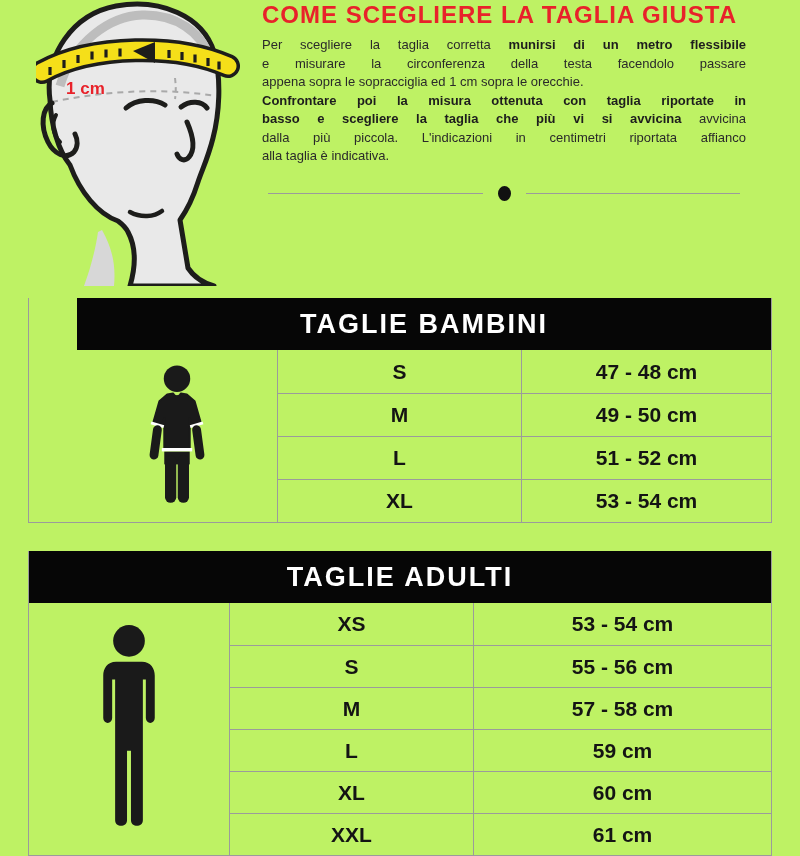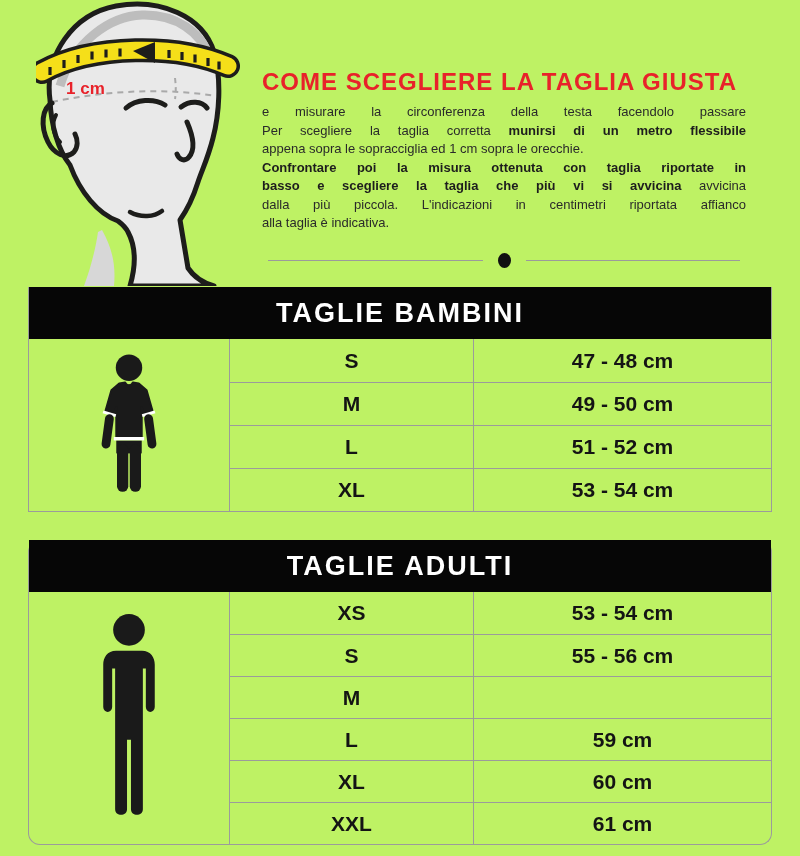--- a/index.html
+++ b/index.html
@@ -6,34 +6,34 @@
   body { background:#ffffff; }
   .page {
     position:relative; width:800px; height:856px; background:#bef264;
     font-family:"Liberation Sans","DejaVu Sans",sans-serif; color:#222; overflow:hidden;
   }
   
   .top { position:relative; height:286px; }
   .head-art { position:absolute; left:36px; top:0; width:204px; height:286px; }
   .text-col { position:absolute; left:262px; top:0; width:484px; }
   .main-title {
-    padding-top:67px; font-size:24px; line-height:29px; font-weight:800;
+    font-size:24px; line-height:29px; font-weight:800;
     letter-spacing:1px; color:#e8222a; white-space:nowrap;
   }
   .intro { margin-top:7px; font-size:13px; line-height:18.5px; color:#2a2a2a; }
   .pline { text-align:justify; text-align-last:justify; }
   .lline { text-align:left; }
   .b { font-weight:700; color:#1d1d1d; }
   .divider { display:flex; align-items:center; margin-top:20px; padding:0 6px; height:16px; }
   .divider .rule { flex:1; height:1.5px; background:#9b9b9b; }
   .divider .dot { width:13px; height:15px; border-radius:50%; background:#111; margin:0 15px; }
   
   .stable { margin-left:28px; width:744px; border:1.5px solid #9b9b9b; border-top:none; }
-  .stable.first { margin-top:1px; }
-  .stable.second { margin-top:28px;border-radius:12px; }
+  .stable.first { margin-top:12px;padding-left:48px; }
+  .stable.second { margin-top:28px; }
   .thead {
     background:#060606; color:#ffffff; text-align:center; font-weight:700;
     font-size:27px; letter-spacing:2px; height:52px; line-height:52px;
   }
   .tbody { display:flex; }
   .icon-cell {
     width:201px; border-right:1.5px solid #9b9b9b; display:flex;
     align-items:center; justify-content:center;
   }
   .rows { flex:1; display:flex; flex-direction:column; }
@@ -97,22 +97,22 @@
       <path d="M 143,107 C 152,100 164,101 169,108" fill="none" stroke="#1d1d1b" stroke-width="5" stroke-linecap="round"></path>
 
       <path d="M 149,122 C 156,138 157,150 151,157 C 147,162 141,160 139,154" fill="none" stroke="#1d1d1b" stroke-width="5" stroke-linecap="round"></path>
 
       <path d="M 92,212 C 103,218 116,217 124,211" fill="none" stroke="#1d1d1b" stroke-width="4.5" stroke-linecap="round"></path>
     </svg>
 
     <div class="text-col">
       <h1 class="main-title">COME SCEGLIERE LA TAGLIA GIUSTA</h1>
       <div class="intro">
+        <div class="pline"><span>Per scegliere la taglia corretta </span><span class="b">munirsi di un metro flessibile</span><span></span></div>
         <div class="pline"><span>e misurare la circonferenza della testa facendolo passare</span><span class="b"></span><span></span></div>
-        <div class="pline"><span>Per scegliere la taglia corretta </span><span class="b">munirsi di un metro flessibile</span><span></span></div>
         <div class="lline"><span>appena sopra le sopracciglia ed 1 cm sopra le orecchie.</span><span class="b"></span><span></span></div>
         <div class="pline"><span></span><span class="b">Confrontare poi la misura ottenuta con taglia riportate in</span><span></span></div>
         <div class="pline"><span></span><span class="b">basso e scegliere la taglia che più vi si avvicina</span><span> avvicina</span></div>
         <div class="pline"><span>dalla più piccola. L'indicazioni in centimetri riportata affianco</span><span class="b"></span><span></span></div>
         <div class="lline"><span>alla taglia è indicativa.</span><span class="b"></span><span></span></div>
       </div>
       <div class="divider">
         <div class="rule"></div>
         <div class="dot"></div>
         <div class="rule"></div>
@@ -174,20 +174,21 @@
         <div class="trow">
             <div class="size-cell">XS</div>
             <div class="cm-cell">53 - 54 cm</div>
           </div>
         <div class="trow">
             <div class="size-cell">S</div>
             <div class="cm-cell">55 - 56 cm</div>
           </div>
         <div class="trow">
             <div class="size-cell">M</div>
+            <div class="cm-cell">57 - 58 cm</div>
           </div>
         <div class="trow">
             <div class="size-cell">L</div>
             <div class="cm-cell">59 cm</div>
           </div>
         <div class="trow">
             <div class="size-cell">XL</div>
             <div class="cm-cell">60 cm</div>
           </div>
         <div class="trow">

